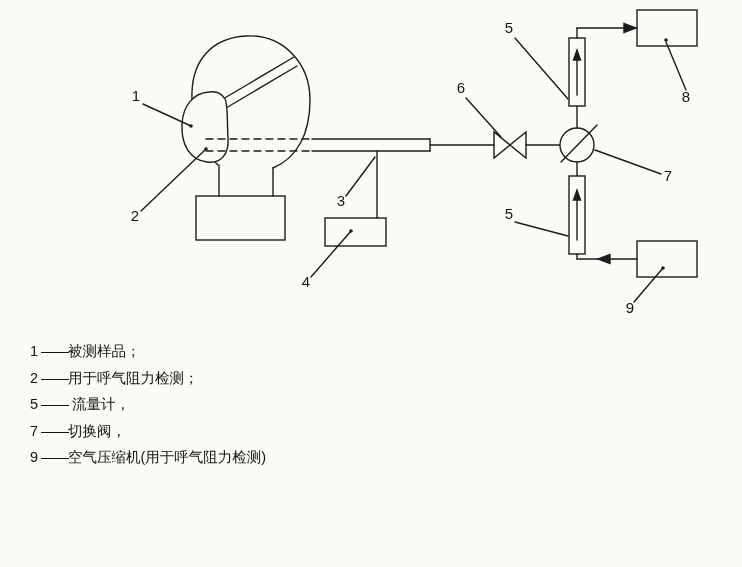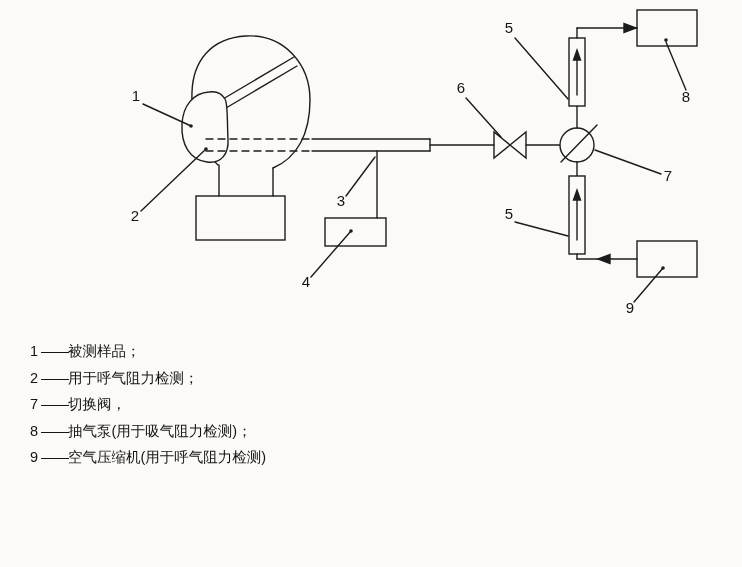--- a/index.html
+++ b/index.html
@@ -95,18 +95,18 @@
       <text x="668" y="181">7</text>
       <text x="509" y="219">5</text>
       <text x="686" y="102">8</text>
       <text x="630" y="313">9</text>
     </g>
   </svg>
 
   <div class="legend">
     <div class="legend-row"><span class="num">1</span><span class="dash">——</span><span class="txt">被测样品；</span></div>
     <div class="legend-row"><span class="num">2</span><span class="dash">——</span><span class="txt">用于呼气阻力检测；</span></div>
+    <div class="legend-row"><span class="num">5</span><span class="dash">——</span><span class="txt"> 流量计，</span></div>
     <div class="legend-row"><span class="num">7</span><span class="dash">——</span><span class="txt">切换阀，</span></div>
-    <div class="legend-row"><span class="num">8</span><span class="dash">——</span><span class="txt">抽气泵(用于吸气阻力检测)；</span></div>
     <div class="legend-row"><span class="num">9</span><span class="dash">——</span><span class="txt">空气压缩机(用于呼气阻力检测)</span></div>
   </div>
 
 </div>
 
 </body></html>

